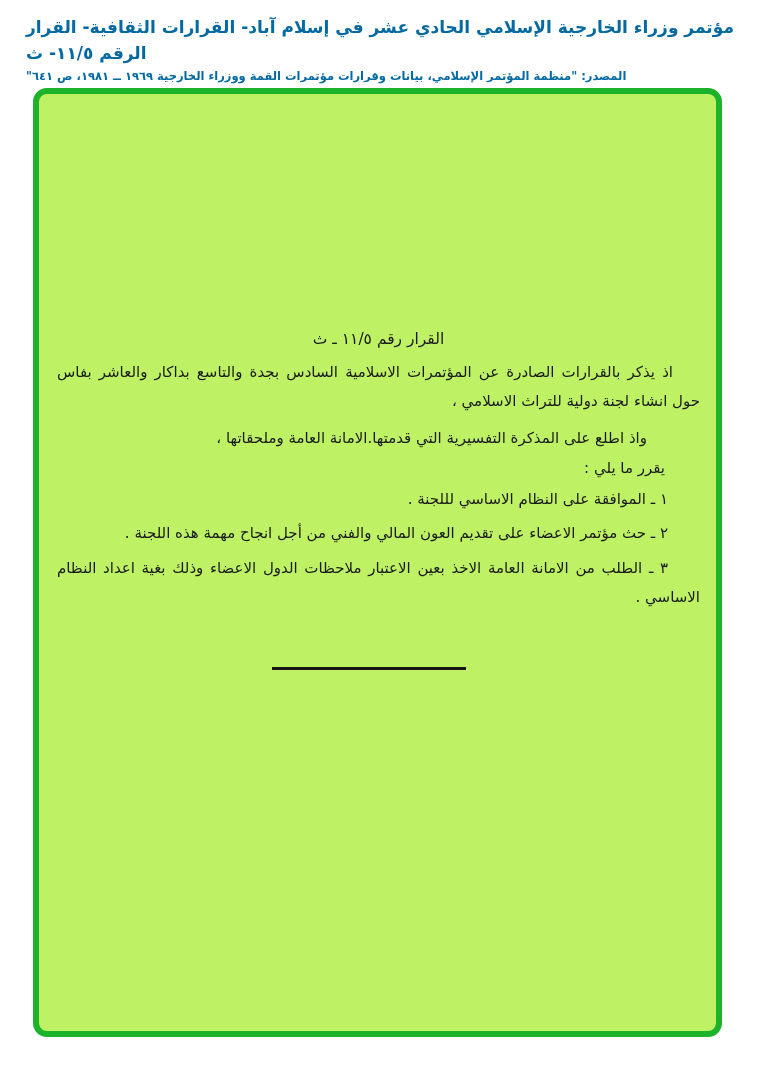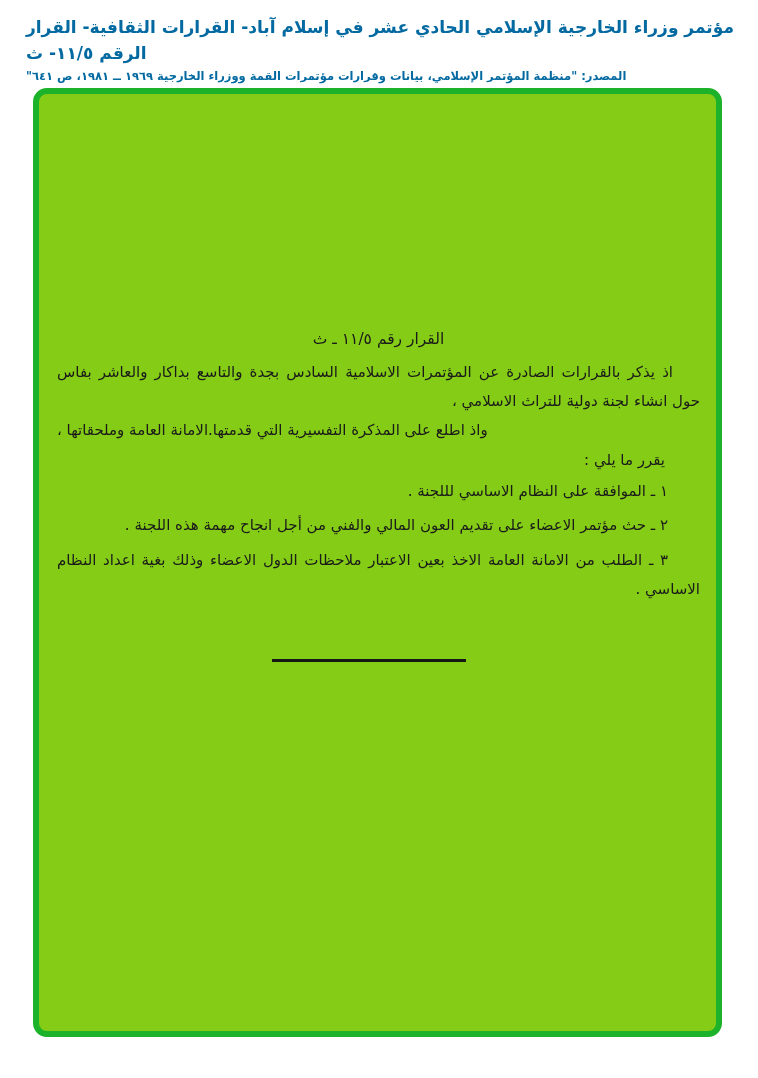--- a/index.html
+++ b/index.html
@@ -43,21 +43,21 @@
   
   .frame {
     position: absolute;
     left: 33px;
     top: 88px;
     width: 689px;
     height: 949px;
     box-sizing: border-box;
     border: 6px solid #1cb32b;
     border-radius: 14px;
-    background: #84cc16;
+    background: #bef264;
   }
   .doc-content {
     box-sizing: border-box;
     width: 100%;
     height: 100%;
     padding: 232px 16px 0 18px;
     direction: rtl;
     color: #1a1a1a;
     font-size: 15px;
     line-height: 29px;
@@ -73,22 +73,22 @@
     font-size: 17.5px;
     font-weight: bold;
     line-height: 26px;
     word-spacing: 4px;
     margin-bottom: 22px;
   }
   .para {
     text-align: justify;
   }
   .p1 { text-indent: 28px; margin-bottom: 13px; }
-  .p2 { text-indent: 27px; margin-bottom: 0;  }
-  .p3 { text-indent: 53px; margin-bottom: 1px; text-align: left; }
+  .p2 { text-indent: 27px; margin-bottom: 8px;  }
+  .p3 { text-indent: 53px; margin-bottom: 1px; text-align: right; }
   .decides { text-indent: 35px; margin-bottom: 2px; }
   .item1 { text-indent: 32px; margin-bottom: 5px; text-align: right; }
   .item2 { text-indent: 32px; margin-bottom: 6px; }
   .item3 { text-indent: 32px; margin-bottom: 0; }
   .item b { font-weight: normal; }
   .divider {
     width: 194px;
     height: 3px;
     background: #161616;
     margin: 55px 234px 0 auto;

